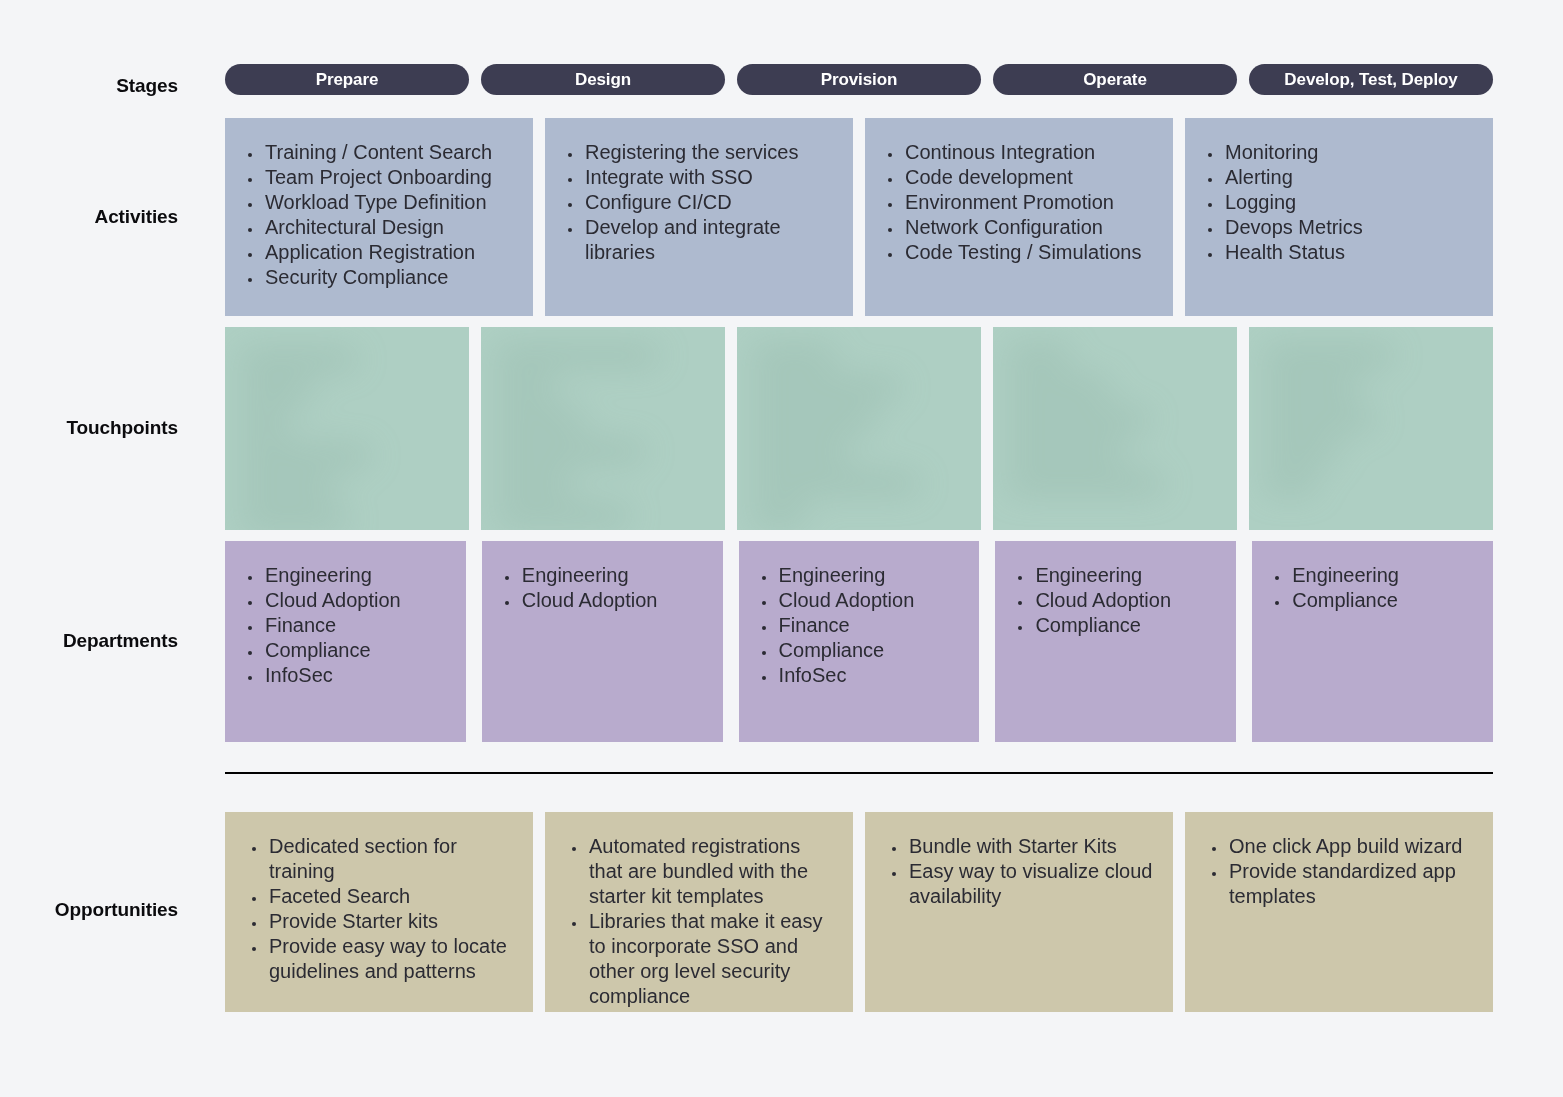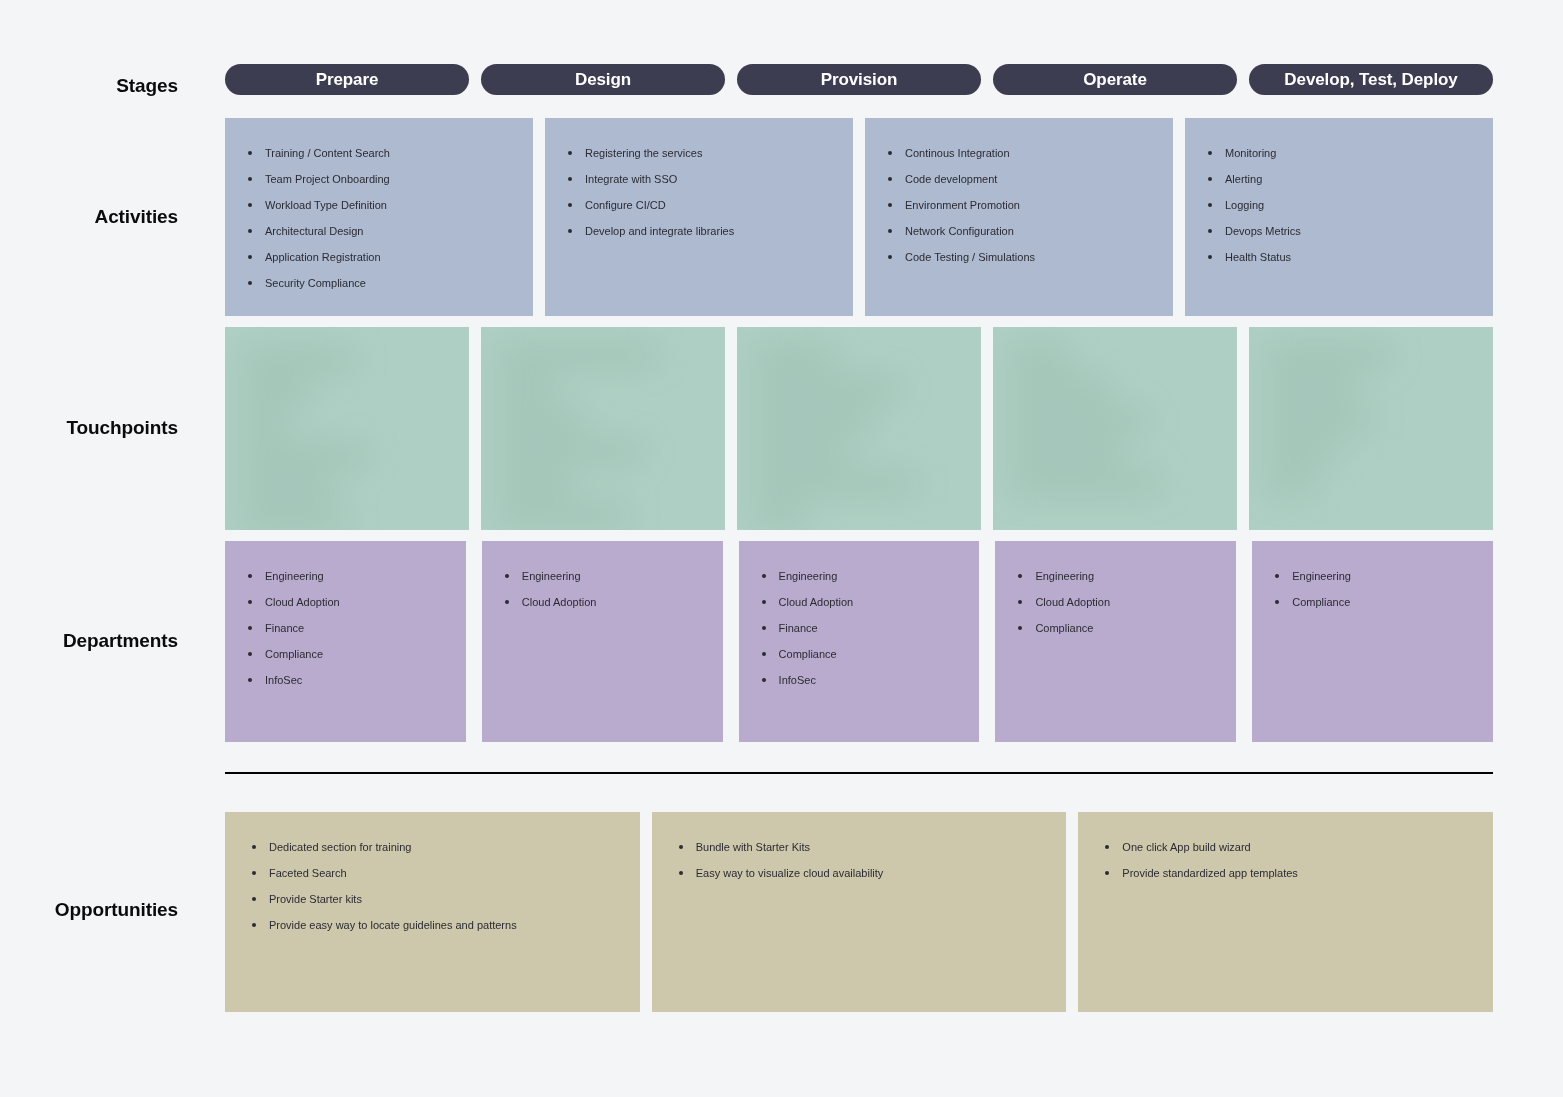--- a/index.html
+++ b/index.html
@@ -66,21 +66,21 @@
   
   .card {
     padding: 22px 18px 14px 18px;
   }
   .card ul {
     margin: 0;
     padding: 0 0 0 20px;
     list-style: disc;
   }
   .card li {
-    font-size: 11px;
+    font-size: 20px;
     line-height: 25px;
     color: #2b2b33;
     margin: 0;
     padding-left: 2px;
   }
   .card li::marker { font-size: 13px; }
 
   
   #activities-row { top: 118px; height: 198px; }
   #activities-row .cell { background: #aebacf; height: 198px; }
@@ -280,20 +280,26 @@
     <div class="cell card">
       <ul>
           <li>Dedicated section for training</li>
           <li>Faceted Search</li>
           <li>Provide Starter kits</li>
           <li>Provide easy way to locate guidelines and patterns</li>
         </ul>
     </div>
     <div class="cell card">
       <ul>
+          <li>Automated registrations that are bundled with the starter kit templates</li>
+          <li>Libraries that make it easy to incorporate SSO and other org level security compliance</li>
+        </ul>
+    </div>
+    <div class="cell card">
+      <ul>
           <li>Bundle with Starter Kits</li>
           <li>Easy way to visualize cloud availability</li>
         </ul>
     </div>
     <div class="cell card">
       <ul>
           <li>One click App build wizard</li>
           <li>Provide standardized app templates</li>
         </ul>
     </div>

